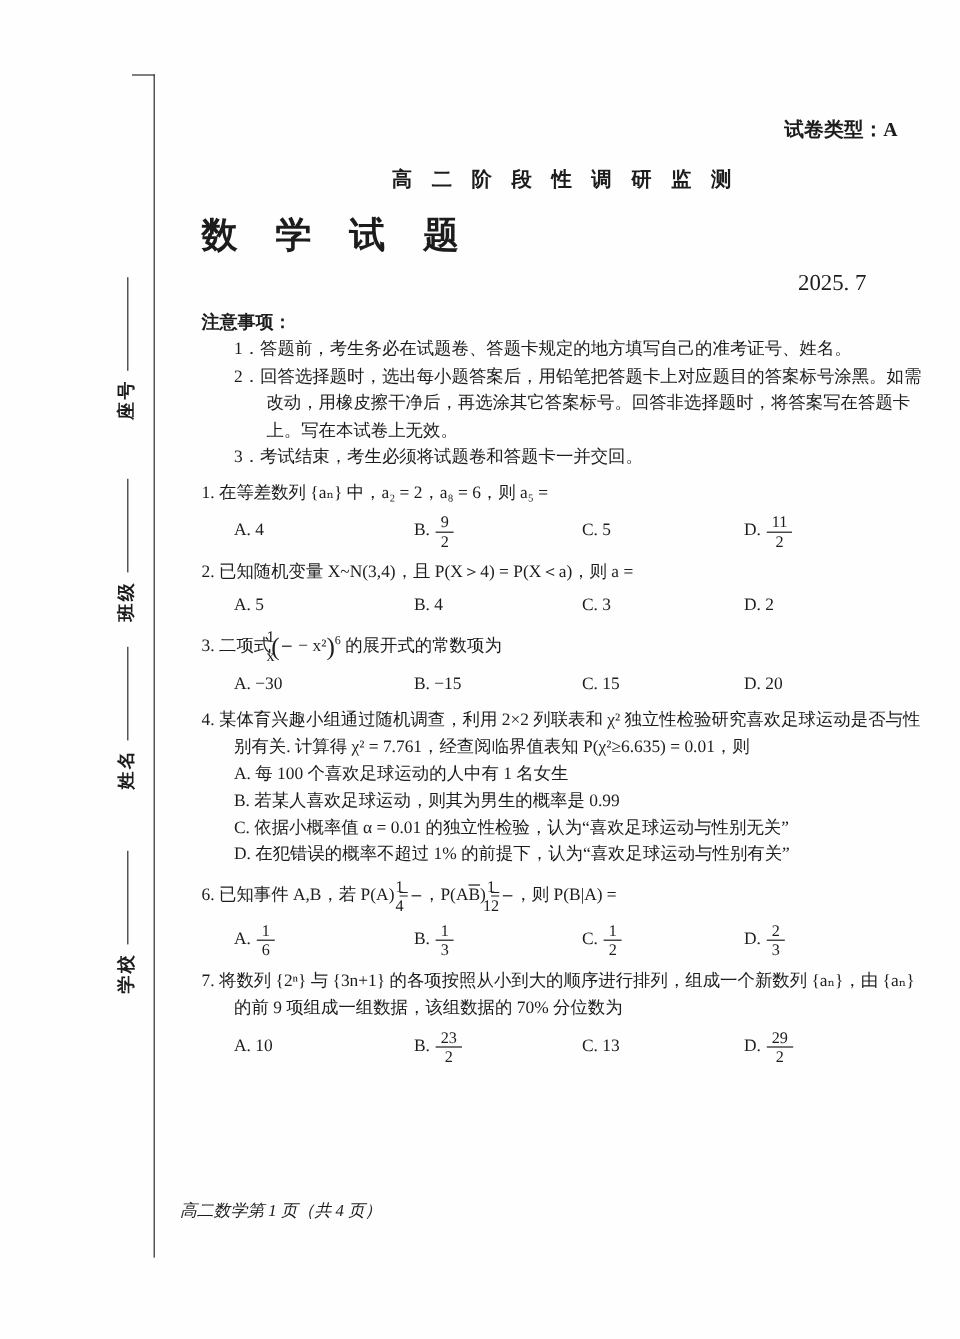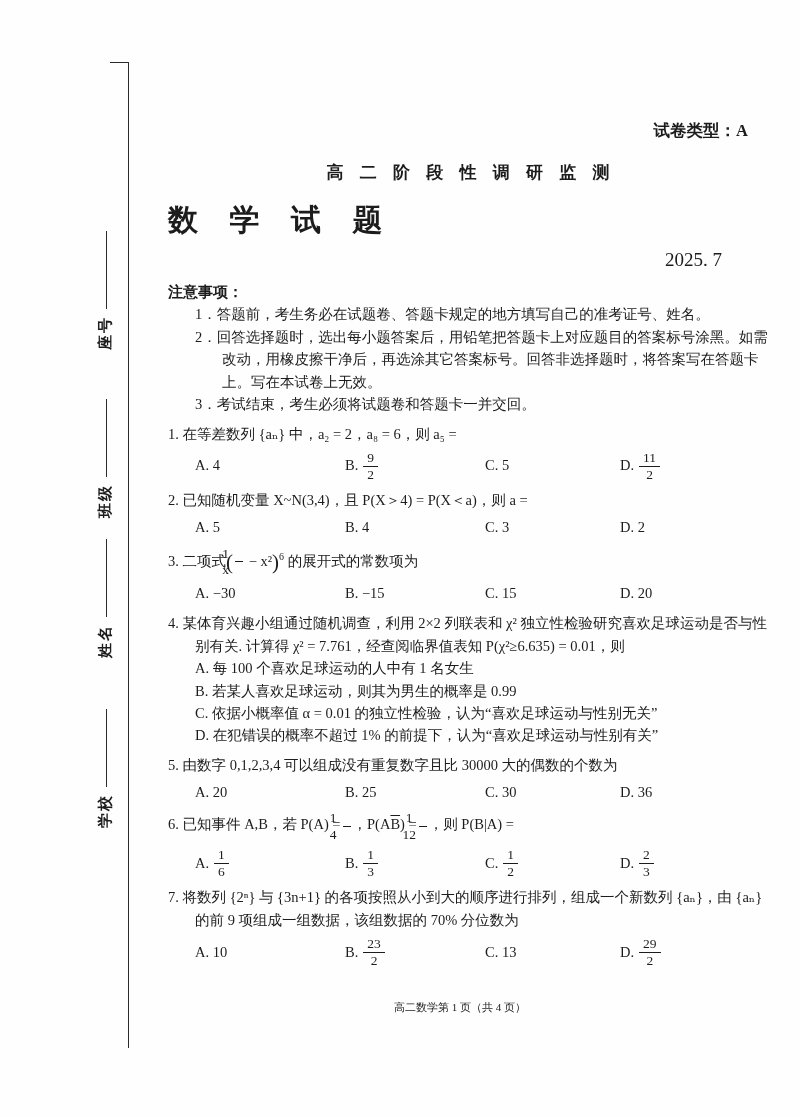--- a/index.html
+++ b/index.html
@@ -19,21 +19,21 @@
   .side-group{
     position:absolute;
     display:flex;align-items:center;gap:7px;
     transform:rotate(-90deg);transform-origin:center;
     white-space:nowrap;
     font-size:15px;font-weight:bold;letter-spacing:2px;
   }
   .side-group .blank{display:inline-block;width:78px;height:1px;border-bottom:1px solid #2b2b2b;}
 
   
-  .content{position:absolute;left:168px;top:96px;width:606px;font-size:14.5px;line-height:1.5;margin-top:23px;}
+  .content{position:absolute;left:168px;top:96px;width:606px;font-size:14.5px;line-height:1.5;}
   .paper-type{text-align:right;padding-right:26px;font-weight:bold;font-size:16.5px;}
   .header-title{text-align:center;font-weight:bold;font-size:17px;letter-spacing:6px;margin-top:16px;}
   .main-title{font-weight:bold;font-size:30px;letter-spacing:12px;margin-top:12px;font-family:Liberation Serif, serif;}
   .date{text-align:right;padding-right:52px;margin-top:4px;font-size:19px;}
   .notice-title{font-weight:bold;font-size:15px;margin-top:6px;}
   .notice-item{padding-left:54px;text-indent:-27px;line-height:1.55;}
   .section-header{font-weight:bold;margin-top:8px;padding-left:27px;text-indent:-27px;line-height:1.5;}
   .question{margin-top:7px;}
   .stem{padding-left:27px;text-indent:-27px;line-height:1.55;}
   .options-row{display:flex;align-items:center;padding-left:27px;margin-top:5px;min-height:22px;}
@@ -46,21 +46,21 @@
 
   
   .frac{display:inline-flex;flex-direction:column;vertical-align:middle;text-align:center;line-height:1.15;font-size:13.5px;margin-left:5px;}
   .frac .num{display:block;padding:0 4px;border-bottom:1px solid #1c1c1c;}
   .frac .den{display:block;padding:0 4px;}
   .stem .frac{margin:0 2px;}
   .bigp{font-size:21px;vertical-align:middle;font-weight:400;}
   sup{font-size:10px;}
   .ovl{text-decoration:overline;}
 
-  .footer{position:absolute;left:150px;width:620px;top:1000px;text-align:center;font-size:11px;}
+  .footer{position:absolute;left:150px;width:620px;top:1000px;font-size:14px;font-style:italic;}
 </style>
 </head>
 <body>
 
 <div class="page">
 
   <div class="seal-line"></div>
   <div class="seal-tick-top"></div>
 
   <div class="side-group" style="left:46px;top:281px;">
@@ -143,29 +143,20 @@
     <div class="question">
       <div class="stem">4. 某体育兴趣小组通过随机调查，利用 2×2 列联表和 χ² 独立性检验研究喜欢足球运动是否与性别有关. 计算得 χ² = 7.761，经查阅临界值表知 P(χ²≥6.635) = 0.01，则</div>
       <div class="option-lines">
         <div class="option-line">A. 每 100 个喜欢足球运动的人中有 1 名女生</div>
         <div class="option-line">B. 若某人喜欢足球运动，则其为男生的概率是 0.99</div>
         <div class="option-line">C. 依据小概率值 α = 0.01 的独立性检验，认为“喜欢足球运动与性别无关”</div>
         <div class="option-line">D. 在犯错误的概率不超过 1% 的前提下，认为“喜欢足球运动与性别有关”</div>
       </div>
     </div>
 
-    <div class="question">
-      <div class="stem">5. 由数字 0,1,2,3,4 可以组成没有重复数字且比 30000 大的偶数的个数为</div>
-      <div class="options-row">
-        <span class="opt">A. 20</span>
-        <span class="opt">B. 25</span>
-        <span class="opt">C. 30</span>
-        <span class="opt">D. 36</span>
-      </div>
-    </div>
 
     <div class="question">
       <div class="stem">
         <span>6. 已知事件 A,B，若 P(A) =</span><span class="frac">
             <span class="num">1</span>
             <span class="den">4</span>
           </span><span>，P(A</span><span class="ovl">B</span><span>) =</span><span class="frac">
             <span class="num">1</span>
             <span class="den">12</span>
           </span><span>，则 P(B|A) =</span>

